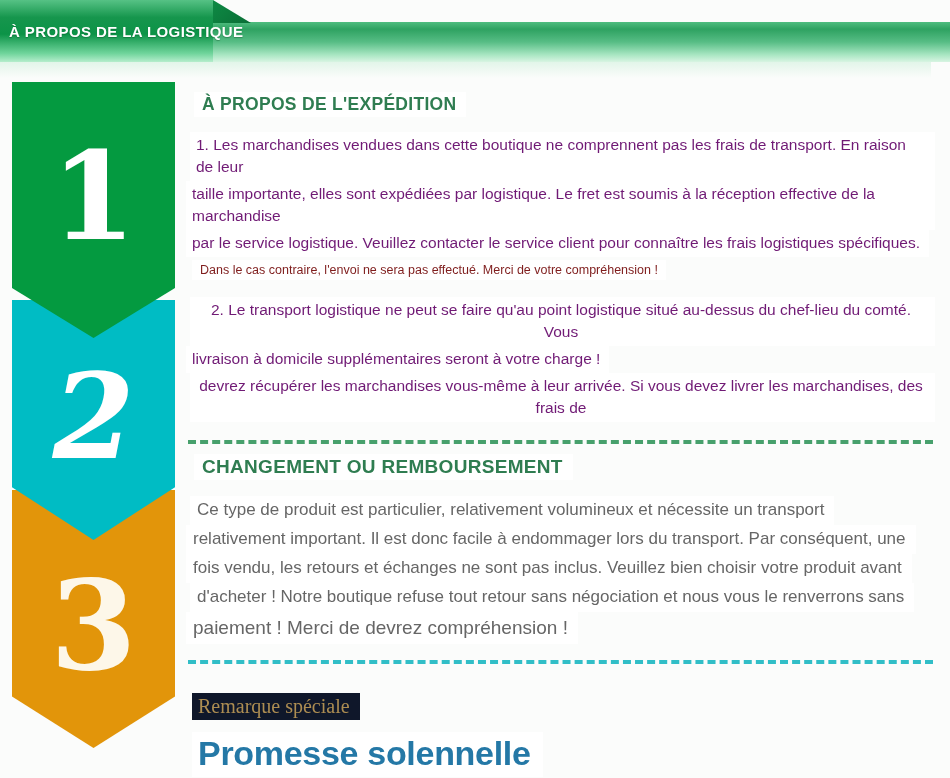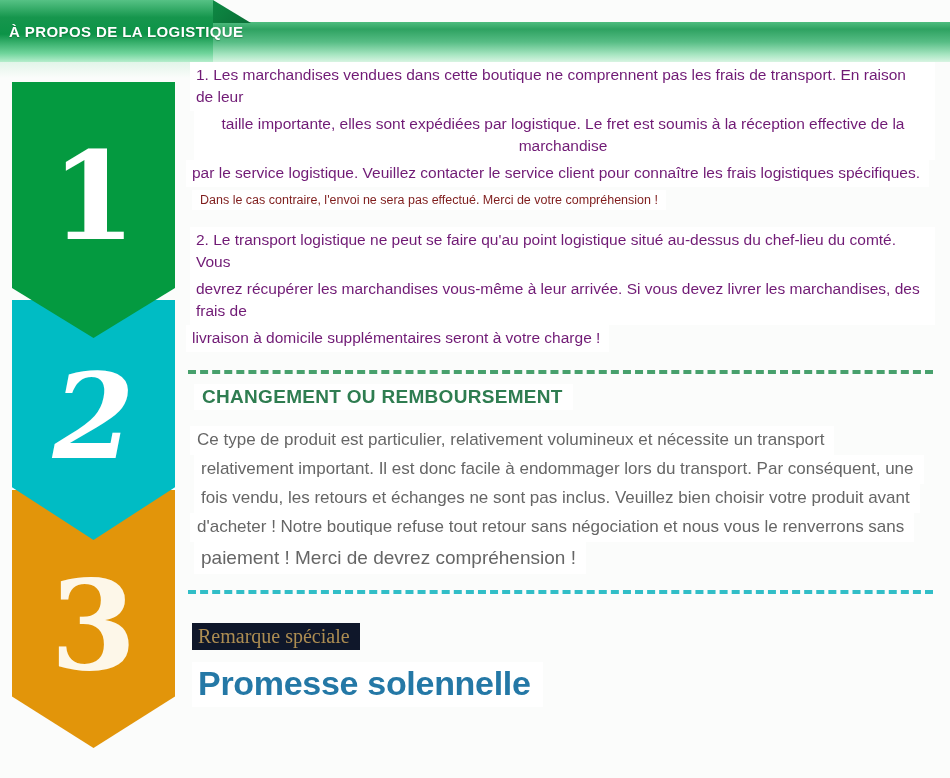--- a/index.html
+++ b/index.html
@@ -59,32 +59,32 @@
   .n3 { font-family:"DejaVu Serif","Liberation Serif",serif; font-weight:bold;
         font-size:124px; color:#fdf7e9; padding-top:14px; }
 
   
   .content { position:absolute; top:62px; left:186px; width:749px; }
   .line {
     background:#ffffff; width:fit-content; max-width:749px;
     color:#701a75; font-size:15.5px; line-height:22px;
     padding:2px 9px 3px 6px; margin-bottom:0;
   }
-  .ind1 { margin-left:4px; } .ind2 { margin-left:8px;text-align:center; }
+  .ind1 { margin-left:4px; } .ind2 { margin-left:0; }
 
   .h-ship, .h-exch {
     color:#2f7d51; font-weight:bold; font-size:17.5px; letter-spacing:.3px;
     background:#ffffff; width:fit-content; padding:2px 10px 2px 8px;
   }
   .h-ship { margin:30px 0 15px 8px; }
   .note {
     color:#7f1d1d; font-size:12.5px; line-height:16px;
     background:#ffffff; width:fit-content; padding:2px 8px; margin:3px 0 4px 6px;
   }
-  .p-ship2 { margin-top:17px; }
+  .p-ship2 { margin-top:17px;text-align:center; }
 
   .sep { border-top:4px dashed; height:0; width:745px; margin-left:2px; }
   .sep-green  { border-color:#47a06c; margin-top:18px; }
   .sep-teal   { border-color:#31bec7; margin-top:16px; }
 
   .h-exch { margin:10px 0 16px 8px; font-size:19px; }
   .p-exch .line { font-size:17px; line-height:24px; color:#666666; padding:2px 10px 3px 7px; }
   .p-exch .line.lastline { font-size:19px; line-height:27px; }
 
   .h-qual {
@@ -121,33 +121,34 @@
     <div class="ribbon r2">
       <span class="num n2">2</span>
     </div>
     <div class="ribbon r1">
       <span class="num n1">1</span>
     </div>
   </aside>
 
   <main class="content">
 
+    <h2 class="h-ship">À PROPOS DE L'EXPÉDITION</h2>
 
     <div class="para p-ship1">
       <div class="line ind1">1. Les marchandises vendues dans cette boutique ne comprennent pas les frais de transport. En raison de leur</div>
       <div class="line ind2">taille importante, elles sont expédiées par logistique. Le fret est soumis à la réception effective de la marchandise</div>
       <div class="line">par le service logistique. Veuillez contacter le service client pour connaître les frais logistiques spécifiques.</div>
     </div>
 
     <div class="note">Dans le cas contraire, l'envoi ne sera pas effectué. Merci de votre compréhension !</div>
 
     <div class="para p-ship2">
       <div class="line ind1">2. Le transport logistique ne peut se faire qu'au point logistique situé au-dessus du chef-lieu du comté. Vous</div>
+      <div class="line">livraison à domicile supplémentaires seront à votre charge !</div>
       <div class="line ind1">devrez récupérer les marchandises vous-même à leur arrivée. Si vous devez livrer les marchandises, des frais de</div>
-      <div class="line">livraison à domicile supplémentaires seront à votre charge !</div>
     </div>
 
     <div class="sep sep-green"></div>
 
     <h2 class="h-exch">CHANGEMENT OU REMBOURSEMENT</h2>
 
     <div class="para p-exch">
       <div class="line ind1">Ce type de produit est particulier, relativement volumineux et nécessite un transport</div>
       <div class="line ind2">relativement important. Il est donc facile à endommager lors du transport. Par conséquent, une</div>
       <div class="line ind2">fois vendu, les retours et échanges ne sont pas inclus. Veuillez bien choisir votre produit avant</div>

